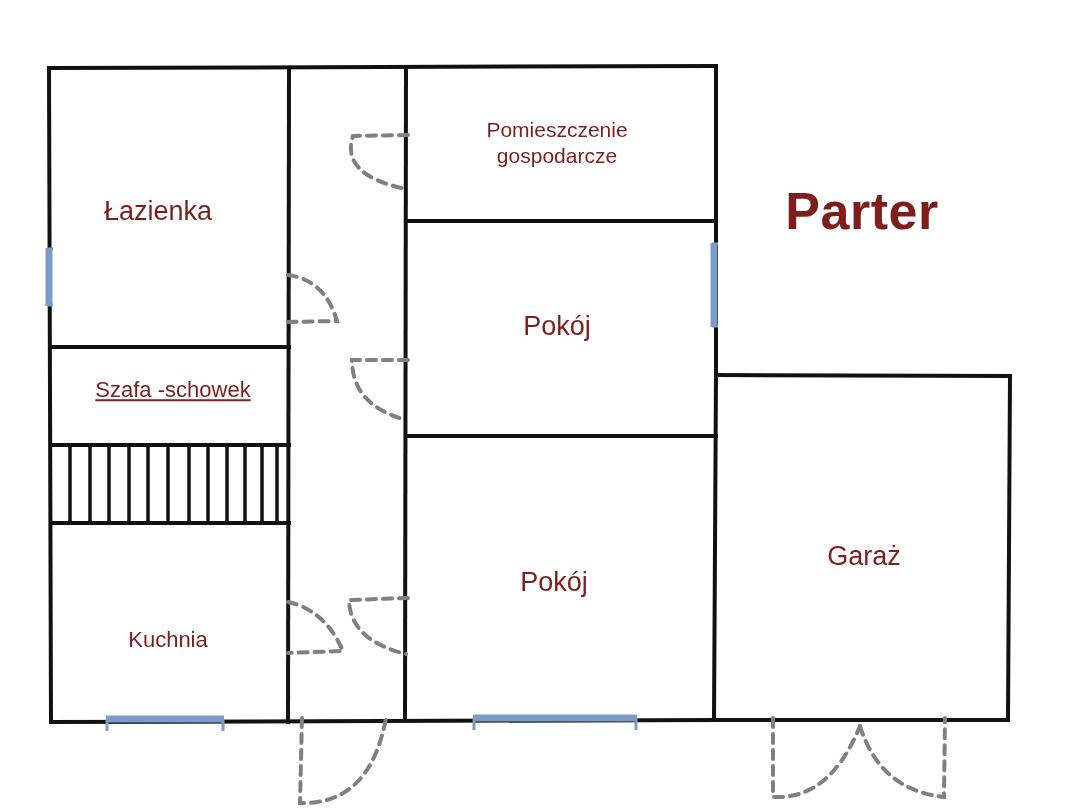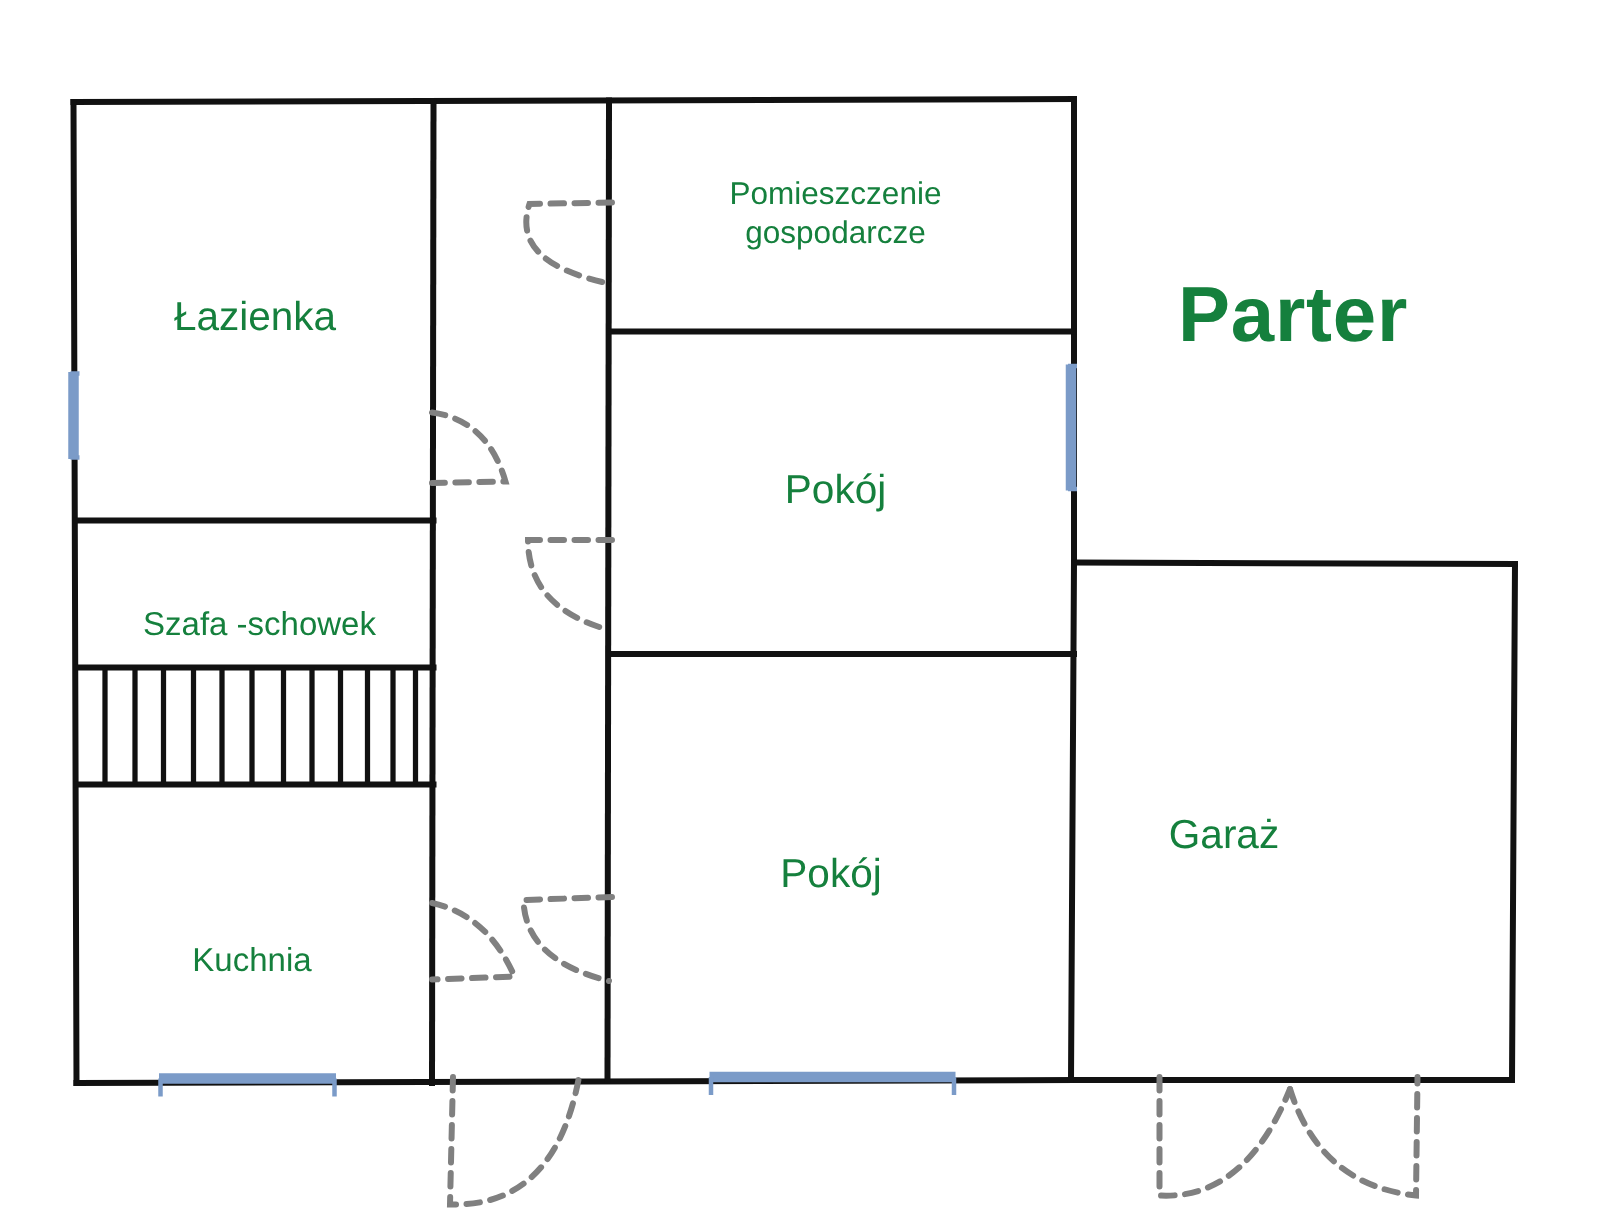--- a/index.html
+++ b/index.html
@@ -45,21 +45,21 @@
     }
     .door {
       stroke: #808080;
       stroke-width: 4;
       stroke-dasharray: 9 7;
       stroke-linecap: round;
       fill: none;
     }
     .label {
       position: absolute;
-      color: #15803d;
+      color: #7f1d1d;
       text-align: center;
       white-space: nowrap;
       transform: translate(-50%, -50%);
       line-height: 1.25;
     }
     .room-label {
       font-size: 27px;
       font-weight: 500;
     }
     .room-label.small {
@@ -139,20 +139,20 @@
       <g>
         <line x1="473" y1="718" x2="637" y2="718" class="window"></line>
         <line x1="474" y1="718" x2="474" y2="730" class="window-cap"></line>
         <line x1="636" y1="718" x2="636" y2="730" class="window-cap"></line>
       </g>
     </g>
 </svg>
 
 <div class="label title-label" style="left:862px; top:211px;">Parter</div>
 
-<div class="label room-label" style="left:170px; top:212px;text-align:center;">Łazienka</div>
-<div class="label room-label small" style="left:173px; top:416px;">Szafa -schowek</div>
+<div class="label room-label" style="left:158px; top:212px;text-align:center;">Łazienka</div>
+<div class="label room-label small" style="left:173px; top:390px;text-decoration:underline;">Szafa -schowek</div>
 <div class="label room-label small" style="left:168px; top:640px;">Kuchnia</div>
 <div class="label room-label two-line" style="left:557px; top:143px;">Pomieszczenie
 gospodarcze</div>
 <div class="label room-label" style="left:557px; top:327px;">Pokój</div>
 <div class="label room-label" style="left:554px; top:583px;">Pokój</div>
-<div class="label room-label" style="left:816px; top:557px;">Garaż</div>
+<div class="label room-label" style="left:864px; top:557px;">Garaż</div>
 
 </body></html>

